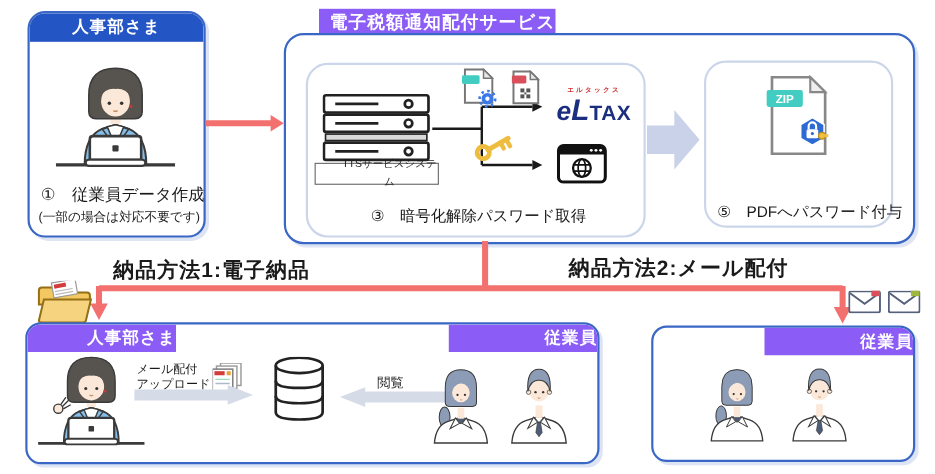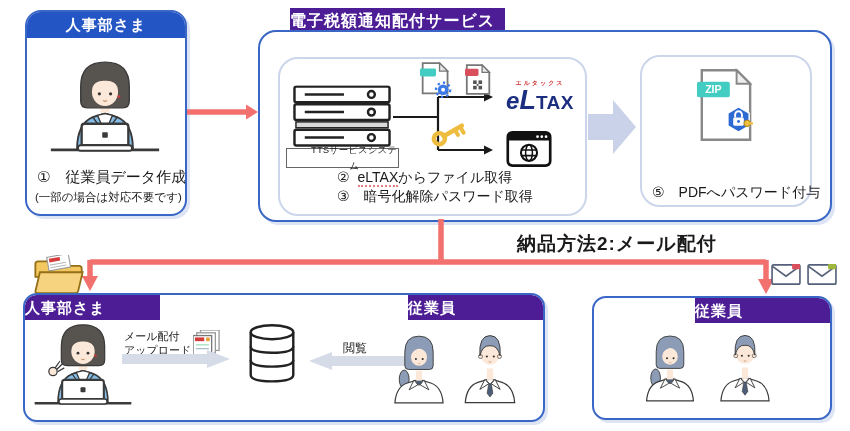--- a/index.html
+++ b/index.html
@@ -10,21 +10,21 @@
   .abs{position:absolute;}
   .box{
     position:absolute;background:#fff;border:2px solid #3a67c6;border-radius:16px;
     overflow:hidden;box-shadow:3px 3px 0 #dde4f3;
   }
   .box-header{
     background:#2355c4;color:#fff;font-weight:bold;text-align:center;
     line-height:26px;height:26px;font-size:15px;letter-spacing:1px;
   }
   .tab{
-    position:absolute;background:#4c1d95;color:#fff;font-weight:bold;text-align:left;
+    position:absolute;background:#8b5cf6;color:#fff;font-weight:bold;text-align:right;
     font-size:15px;letter-spacing:1px;
   }
   .step-text{position:absolute;font-size:14px;white-space:nowrap;}
   .subbox{
     position:absolute;background:#fff;border:2px solid #ccd6ea;border-radius:20px;
   }
   .small-label-box{
     position:absolute;background:#fff;border:1.5px solid #666;text-align:center;
     font-size:10px;line-height:13px;display:flex;flex-direction:column;justify-content:center;
   }
@@ -235,23 +235,20 @@
     </svg>
 
   <div class="eltax-wrap" style="left:500px;top:80px;width:80px;">
     <span class="eltax-kana">エルタックス</span>
     <span class="eltax-logo"><span class="eltax-e">e</span><span class="eltax-l">L</span><span class="eltax-tax">TAX</span></span>
   </div>
   <svg class="abs" style="left:506px;top:131px" width="46" height="36" viewBox="0 0 48 38">
       <use href="#sym-browser"></use>
     </svg>
 
-  <div class="step-text" style="left:337px;top:169px;">
-    <span class="num">②</span><span class="u-eltax">eLTAX</span><span>からファイル取得</span>
-  </div>
   <div class="step-text" style="left:337px;top:188px;">③　暗号化解除パスワード取得</div>
 
   <svg class="abs" style="left:588px;top:100px" width="50" height="56">
     <polygon points="0,14 25,14 25,0 48,27 25,54 25,40 0,40" fill="#c9d2e8"></polygon>
   </svg>
 
   <div class="subbox" style="left:640px;top:55px;width:168px;height:148px;"></div>
   <svg class="abs" style="left:696px;top:68px" width="58" height="74" viewBox="0 0 60 76">
       <use href="#sym-zipfile"></use>
     <text x="18" y="26" text-anchor="middle" font-size="11" font-weight="bold" fill="#fff" font-family="Liberation Sans, sans-serif">ZIP</text>
@@ -261,20 +258,21 @@
   <svg class="abs" style="left:0;top:0" width="850" height="431" pointer-events="none">
     <line x1="187" y1="112" x2="247" y2="112" stroke="#f2706e" stroke-width="5.5"></line>
     <polygon points="246,104.5 246,119.5 258,112" fill="#f2706e"></polygon>
     <path d="M441 219 V262 M90 262 H766" fill="none" stroke="#f2706e" stroke-width="5.5"></path>
     <line x1="90" y1="260" x2="90" y2="277" stroke="#f2706e" stroke-width="5.5"></line>
     <polygon points="82,276 98,276 90,291" fill="#f2706e"></polygon>
     <line x1="766" y1="260" x2="766" y2="280" stroke="#f2706e" stroke-width="5.5"></line>
     <polygon points="758,279 774,279 766,294" fill="#f2706e"></polygon>
   </svg>
 
+  <div class="method-label" style="left:103px;top:233px;">納品方法1:電子納品</div>
   <div class="method-label" style="left:517px;top:231px;">納品方法2:メール配付</div>
   <svg class="abs" style="left:33px;top:255px" width="52" height="40" viewBox="0 0 56 44">
       <use href="#sym-folder"></use>
     </svg>
   <svg class="abs" style="left:771px;top:264px" width="30" height="21" viewBox="0 0 34 24">
       <use href="#sym-envelope"></use>
       <rect x="24" y="0" width="9" height="6" fill="#d94f5c"></rect>
     </svg>
   <svg class="abs" style="left:807px;top:264px" width="30" height="21" viewBox="0 0 34 24">
       <use href="#sym-envelope"></use>

